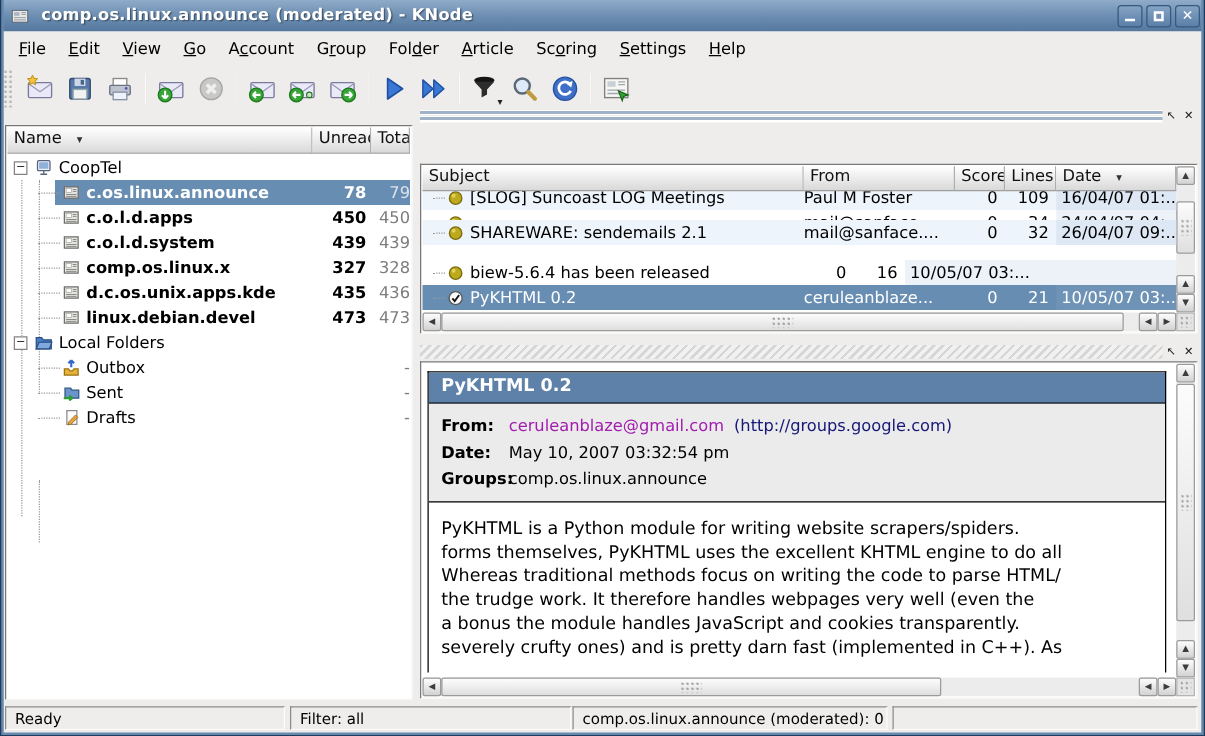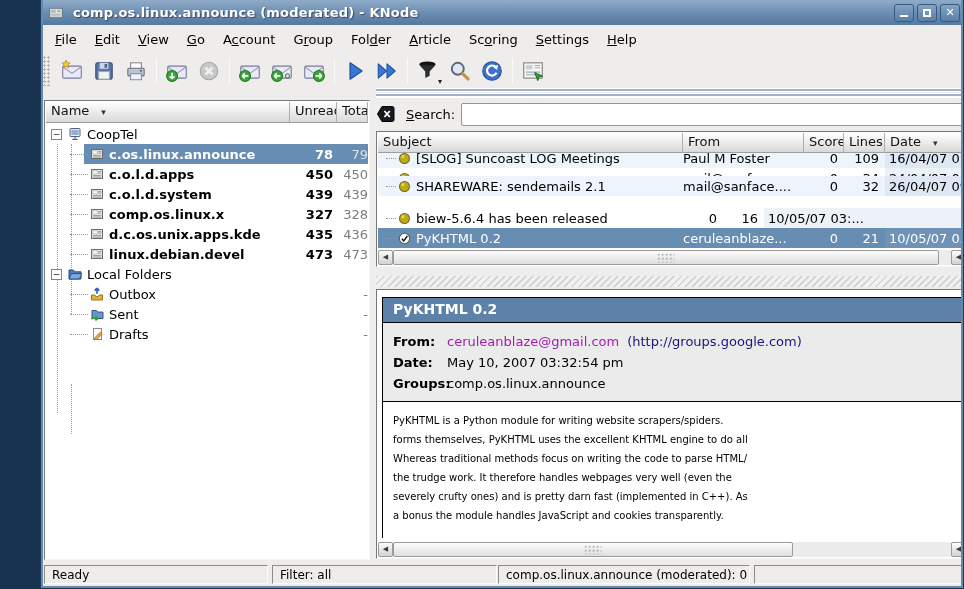--- a/index.html
+++ b/index.html
@@ -1,18 +1,18 @@
 <!DOCTYPE html>
 <html><head>
 <meta charset="utf-8">
 <style>
   * { box-sizing: border-box; margin:0; padding:0; }
   html,body { width:964px; height:589px; overflow:hidden; }
   body { font-family:"DejaVu Sans","Liberation Sans",sans-serif; font-size:13px; background:#16324f; position:relative; }
-  .window { position:absolute; inset:0; background:#eeedeb;margin-left:40px; }
+  .window { position:absolute; inset:0; background:#eeedeb; }
   .frame { position:absolute; inset:0; border:3px solid #6889ae; border-top:none; z-index:90; pointer-events:none; }
   .frame::after{content:"";position:absolute;inset:-3px;border:1px solid #1c3c5e;}
 
   
   .titlebar { position:absolute; left:0; top:0; right:0; height:25px;
     background:linear-gradient(#8fabc9, #6a8cb0 55%, #55789f);
     display:flex; align-items:center; padding:0 4px; color:#fff; font-weight:bold; }
   .titlebar .appicon{ width:18px; height:16px; margin:0 7px 0 4px; display:flex; align-items:center;}
   .title-text{ text-shadow:1px 1px 1px rgba(0,0,0,.45); letter-spacing:.2px; }
   .win-controls{ margin-left:auto; display:flex; gap:3px; }
@@ -104,21 +104,21 @@
 
   
   .viewer{ position:absolute; left:336px; top:289px; width:622px; height:270px; overflow:hidden;}
   .artbox{ position:absolute; left:5px; top:7px; width:591px; height:241px; border:1px solid #000; border-bottom:none; background:#fff; overflow:hidden;}
   .arttitle{ height:25px; background:#5d81a8; color:#fff; font-weight:bold; font-size:14px; padding:3px 0 0 10px; border-bottom:1px solid #000;}
   .arthdr{ background:#ebebeb; border-bottom:1px solid #000; padding:8px 10px 7px;}
   .hrow{ display:flex; line-height:21px; font-size:13px;}
   .hlabel{ width:54px; font-weight:bold; flex:none;}
   .link{ color:#a21caf;}
   .link2{ color:#171778; margin-left:8px;}
-  .artbody{ padding:13px 10px 0; font-size:10px; color:#000;}
+  .artbody{ padding:13px 10px 0; font-size:14px; color:#000;}
   .bodyline{ height:19px; white-space:nowrap;}
 
   
   .statusbar{ position:absolute; left:0; right:0; top:563px; height:23px; background:#eeedeb;}
   .seg{ position:absolute; top:2px; height:19px; border:1px solid; border-color:#8c8c8c #fbfbfa #fbfbfa #8c8c8c;
     font-size:12px; padding:2px 0 0 7px; overflow:hidden; white-space:nowrap; background:#eeedeb; color:#000;}
 </style>
 </head>
 <body>
 
@@ -426,30 +426,20 @@
       <div class="tree-vline" style="left:25px; top:282px; height:50px;"></div>
     </div>
   </div>
 
   <div class="dockbar" style="left:336px; top:88px; width:622px; height:10px;">
     <div class="stretch dock-lines"></div>
     <span class="dockbtn">↖</span>
     <span class="dockbtn">✕</span>
   </div>
 
-  <div class="searchrow">
-    <span class="clearbtn" id="clearIcon">
-        <svg width="20" height="20" viewBox="0 0 20 20" xmlns="http://www.w3.org/2000/svg">
-          <path d="M6 2.5 H16.2 a1.8 1.8 0 0 1 1.8 1.8 V15.7 a1.8 1.8 0 0 1 -1.8 1.8 H6 L1.5 10 Z" fill="#181820" stroke="#000"></path>
-          <path d="M8.4 7 l5.4 6 M13.8 7 l-5.4 6" stroke="#fff" stroke-width="1.8"></path>
-        </svg>
-      </span>
-    <span class="search-label" id="searchLabel"><u>S</u>earch:</span>
-    <input value="" style="">
-  </div>
 
   <div class="artlist sunken">
     <div class="alrows" id="artRows">
         <div class="alrow alt" style="top: 0px;">
           <div class="acell" style="width: 305px;">
             <span class="astub"></span>
             <span class="abullet">
               <svg width="13" height="13" viewBox="0 0 12 12" xmlns="http://www.w3.org/2000/svg">
                 <circle cx="6" cy="6" r="4.6" fill="#bda91c" stroke="#7a6c0c"></circle>
                 <circle cx="4.5" cy="4.3" r="1.5" fill="#e6d96a" opacity=".85"></circle>
@@ -571,22 +561,22 @@
         <div class="hrow">
           <span class="hlabel">Groups:</span>
           <span>comp.os.linux.announce</span>
         </div>
       </div>
       <div class="artbody" id="artBody">
           <div class="bodyline">PyKHTML is a Python module for writing website scrapers/spiders.</div>
           <div class="bodyline">forms themselves, PyKHTML uses the excellent KHTML engine to do all</div>
           <div class="bodyline">Whereas traditional methods focus on writing the code to parse HTML/</div>
           <div class="bodyline">the trudge work. It therefore handles webpages very well (even the</div>
+          <div class="bodyline">a bonus the module handles JavaScript and cookies transparently.</div>
           <div class="bodyline">severely crufty ones) and is pretty darn fast (implemented in C++). As</div>
-          <div class="bodyline">a bonus the module handles JavaScript and cookies transparently.</div>
         </div>
     </div>
 
     <div class="sb" style="right:1px; top:1px; width:15px; bottom:16px;">
       <div class="sbtn" style="left:0; right:0; top:0; height:15px;">▲</div>
       <div class="sthumb" style="left:0; right:0; top:16px; height:190px;"></div>
       <div class="sbtn" style="left:0; right:0; bottom:15px; height:15px;">▲</div>
       <div class="sbtn" style="left:0; right:0; bottom:0; height:15px;">▼</div>
     </div>
 

